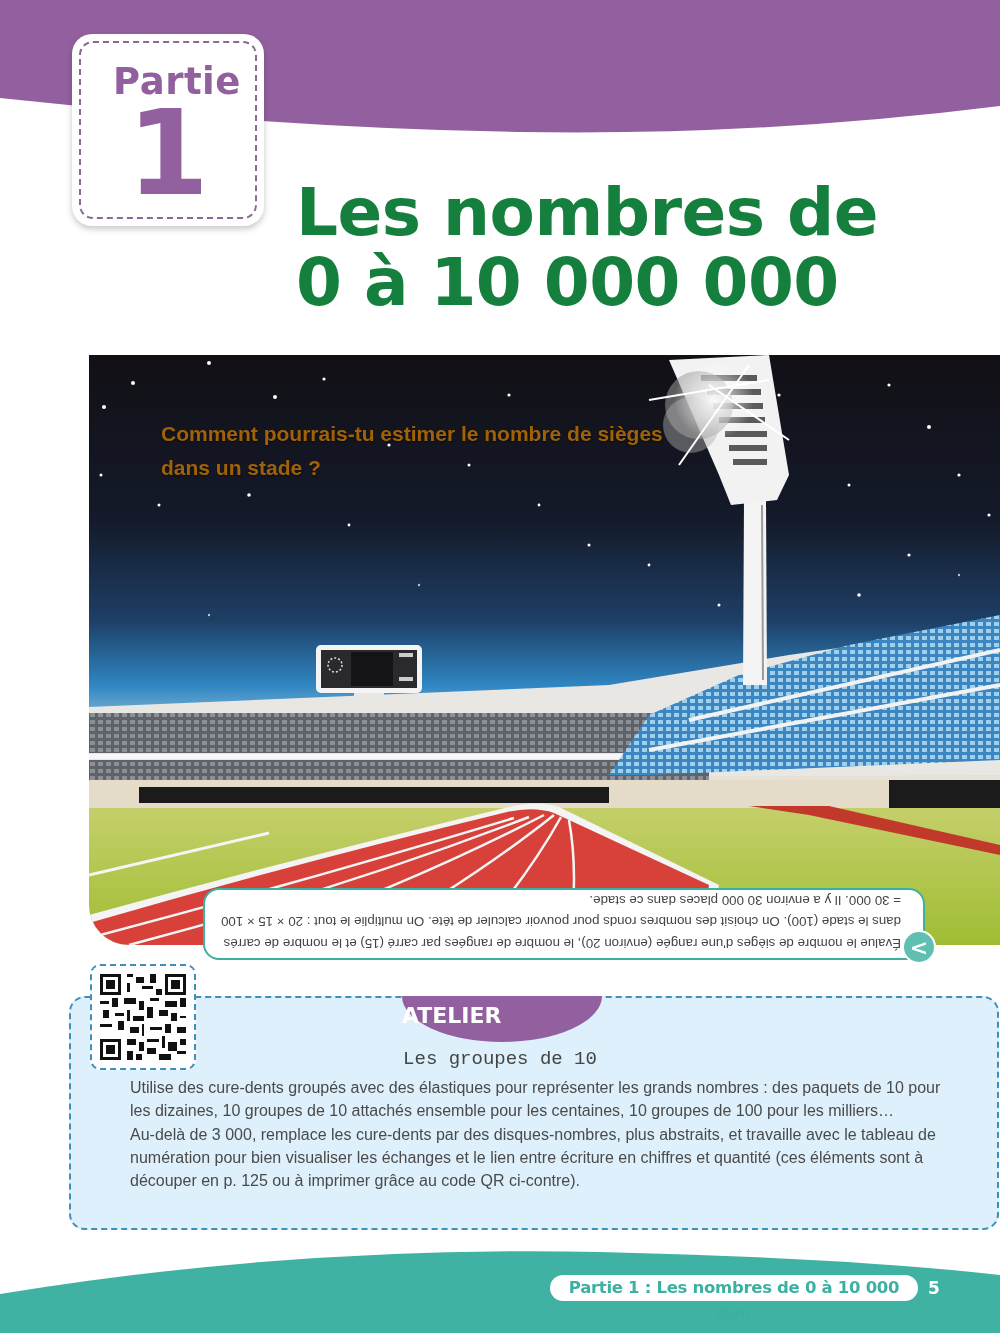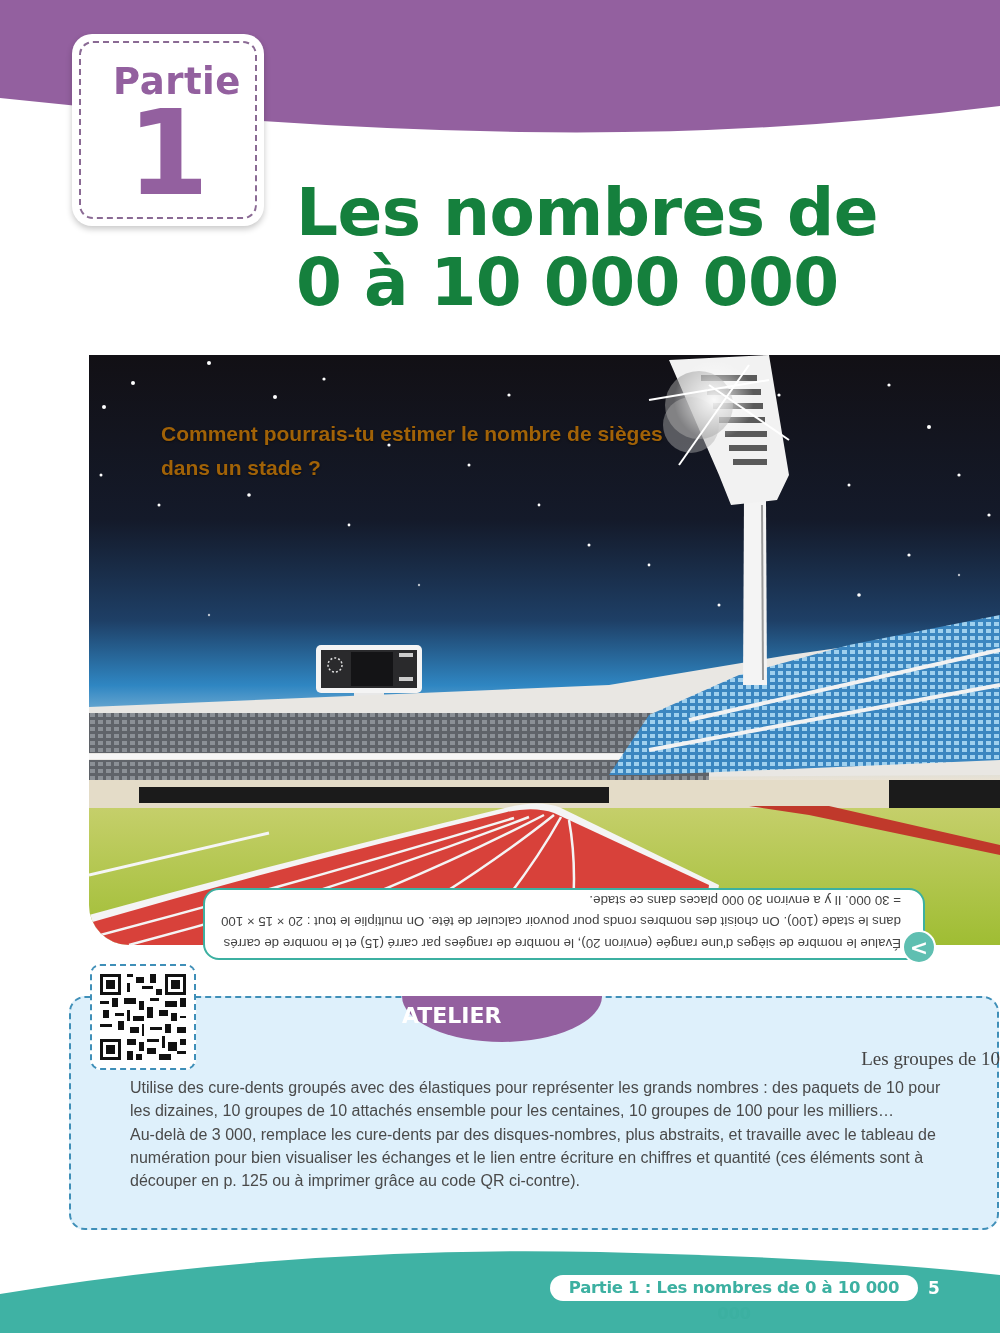--- a/index.html
+++ b/index.html
@@ -72,22 +72,22 @@
     position: absolute; left: 69px; top: 996px; width: 930px; height: 234px;
     background: #def0fb; border: 2px dashed #3f8fb8; border-radius: 16px;
   }
   .atelier-badge {
     position: absolute; left: 402px; top: 996px; width: 200px; height: 46px;
     background: #93609f; border-radius: 0 0 100px 100px / 0 0 46px 46px;
     color: #fff; font-weight: bold; font-size: 22px; text-align: left;
     line-height: 40px; font-family: "DejaVu Sans", sans-serif;
   }
   .atelier-subtitle {
-    position: absolute; left: 0; width: 1000px; top: 1048px; text-align: right;
-    font-size: 19px; color: #444; font-family: Liberation Serif, serif;
+    position: absolute; left: 0; width: 1000px; top: 1048px; text-align: center;
+    font-size: 19px; color: #444; font-family: Liberation Mono, monospace;
     padding-left: 0px;
   }
   .atelier-subtitle span { position: relative; left: 0; }
   .atelier-text {
     position: absolute; left: 90px; top: 1076px; width: 820px;
     color: #4a4a4a; font-size: 16px; line-height: 23.3px;
     font-family: "Liberation Sans", sans-serif;
     margin-left: 40px;
   }
   .qr-wrap {

